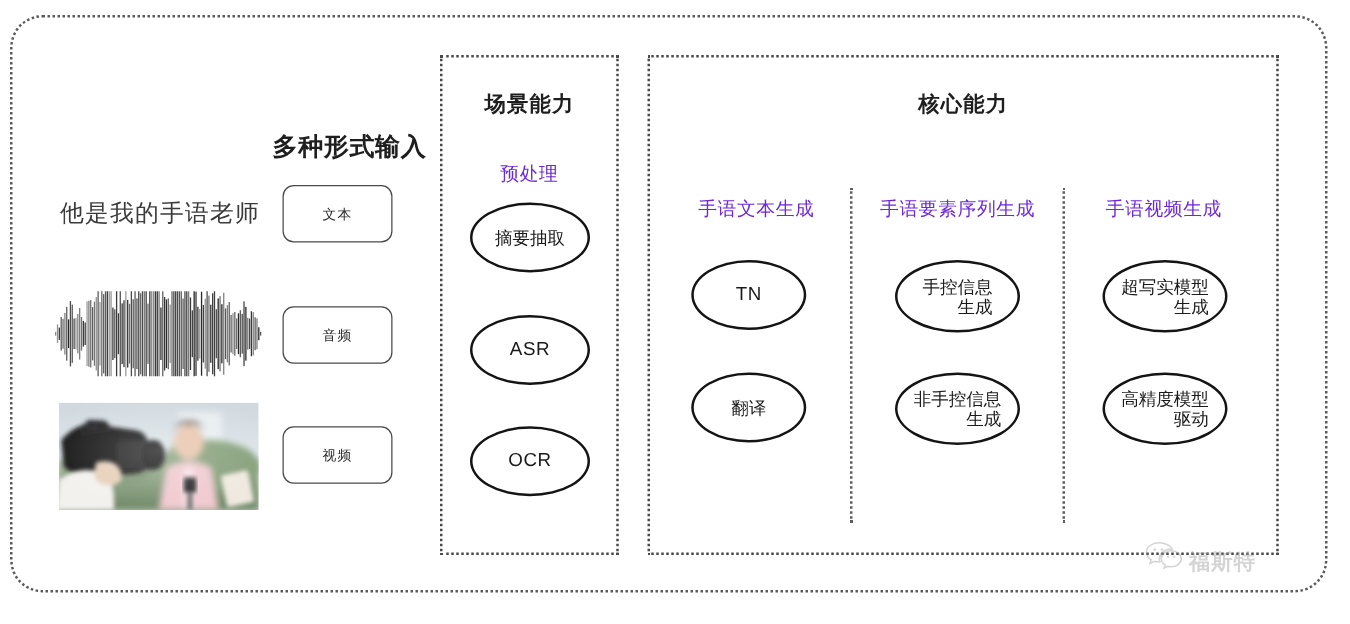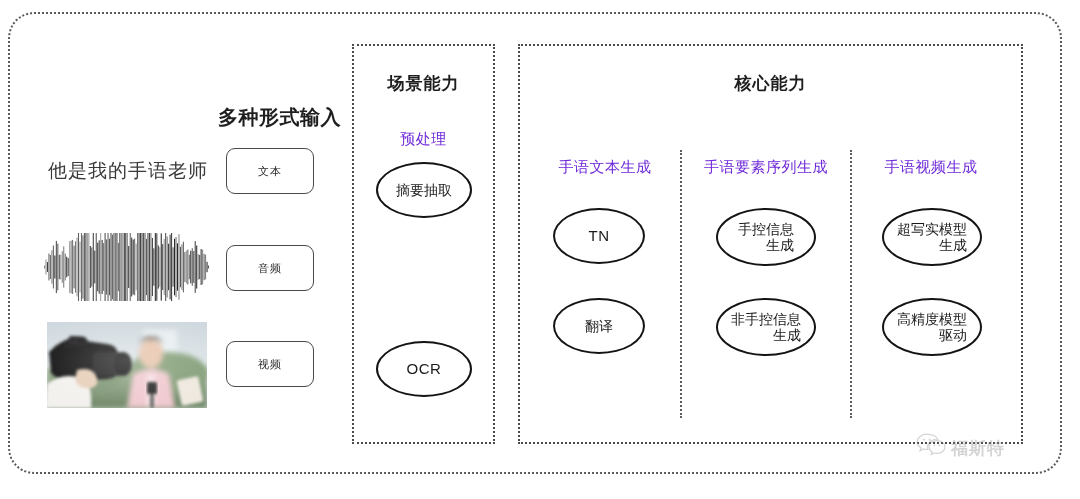--- a/index.html
+++ b/index.html
@@ -365,20 +365,21 @@
     <span>音频</span>
   </div>
 
   <div class="section-box" id="scene-box">
     <div class="section-title" id="scene-title">场景能力</div>
 
     <div class="sub-title" style="left:0; top:84px; width:100%;">预处理</div>
 
     <div class="ellipse" style="left:22px; top:116px; width:96px; height:56px;">摘要抽取</div>
 
+    <div class="ellipse lat" style="left:22px; top:206px; width:96px; height:56px;">ASR</div>
 
     <div class="ellipse lat" style="left:22px; top:295px; width:96px; height:56px;">OCR</div>
   </div>
 
   <div class="section-box" id="core-box">
     <div class="section-title" id="core-title">核心能力</div>
 
     <div class="col-divider" style="left:160px;"></div>
     <div class="col-divider" style="left:330px;"></div>
 

